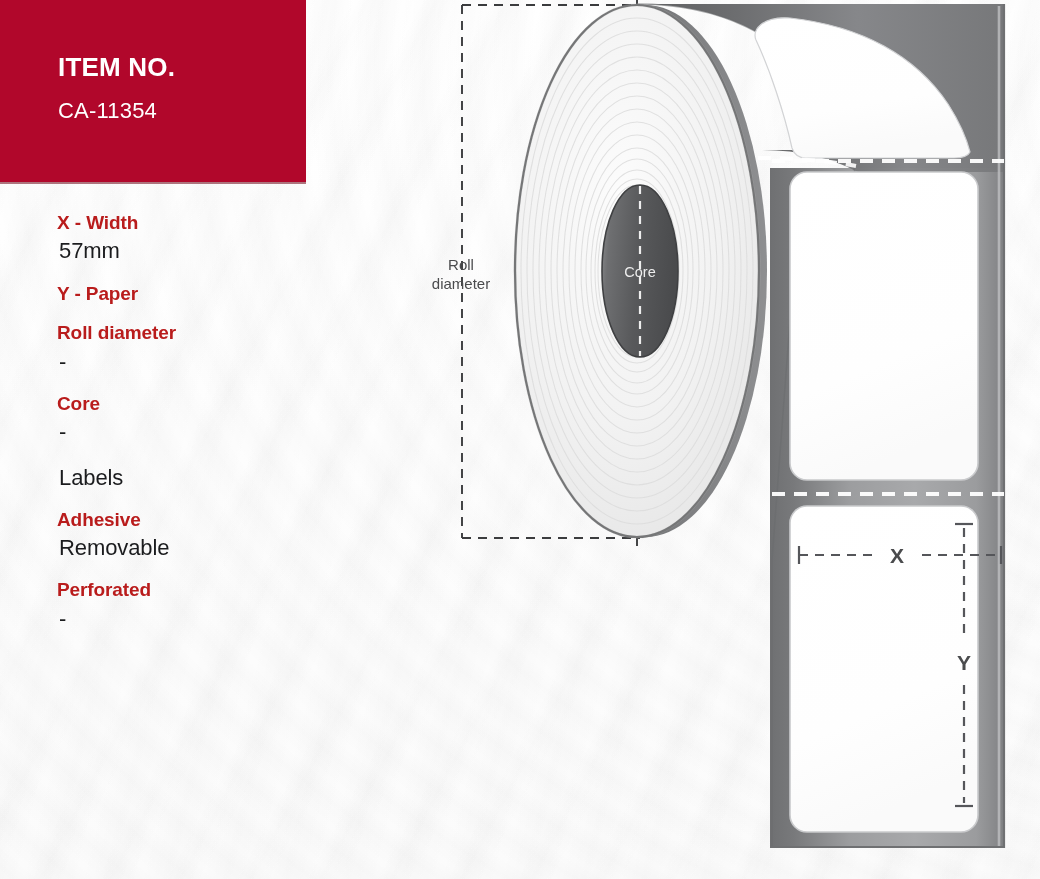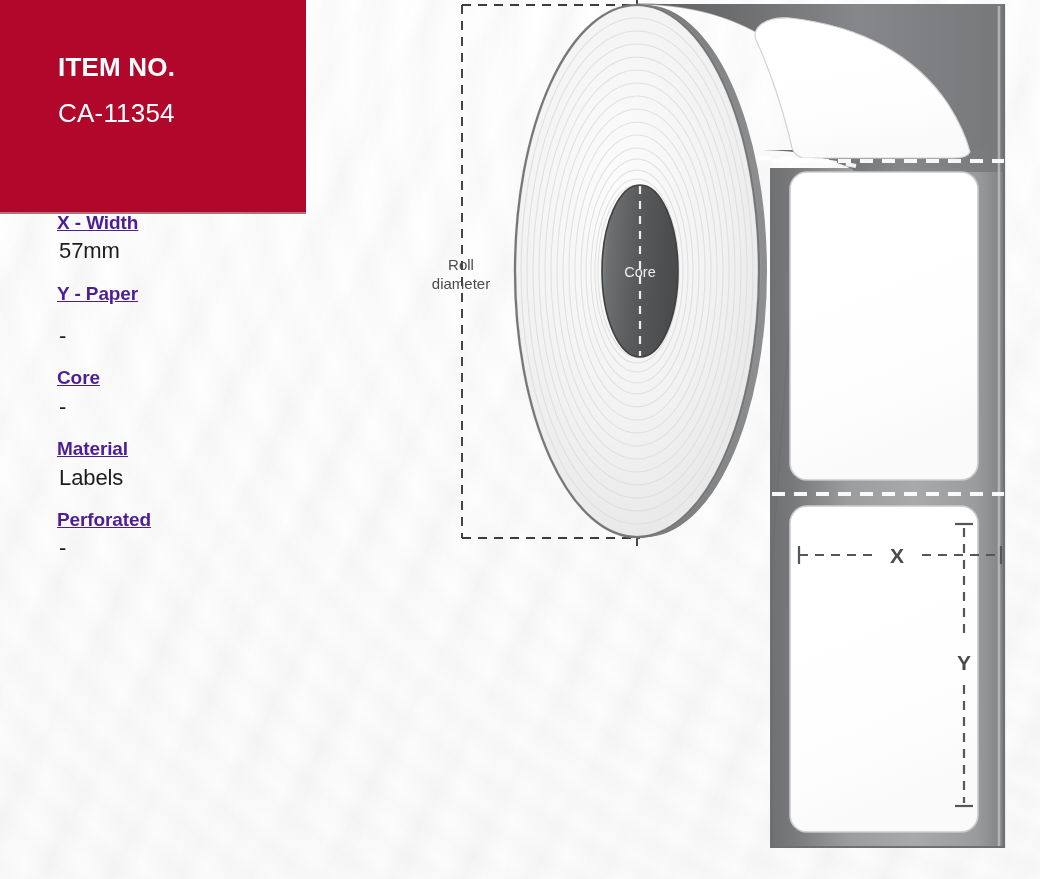--- a/index.html
+++ b/index.html
@@ -44,44 +44,44 @@
         ellipse 1400px 900px at 130% 20%,
         rgba(0,0,0,0.000) 0px,
         rgba(0,0,0,0.012) 20px,
         rgba(0,0,0,0.000) 46px
       );
     pointer-events:none;
   }
 
   
   .banner{
-    position:absolute;left:0;top:0;width:306px;height:212px;
+    position:absolute;left:0;top:0;width:306px;height:182px;
     background:#b1072b;
     box-shadow:0 2px 0 0 rgba(110,6,22,.55);
     z-index:6;
   }
   .banner-title{
     position:absolute;left:58px;top:52px;
     color:#ffffff;font-size:26px;font-weight:bold;letter-spacing:.2px;
     white-space:nowrap;
   }
   .banner-sku{
     position:absolute;left:58px;top:98px;
-    color:#ffffff;font-size:26px;font-weight:400;letter-spacing:.2px;
+    color:#ffffff;font-size:22px;font-weight:400;letter-spacing:.2px;
     white-space:nowrap;
   }
 
   
   .spec-list{
     position:absolute;left:57px;top:210px;width:250px;z-index:6;
   }
   .spec-row{margin-bottom:14px;}
   .spec-key{
-    font-size:19px;font-weight:bold;color:#4c1d95;
-    line-height:1.34;letter-spacing:-.1px;white-space:nowrap;text-decoration:underline;
+    font-size:19px;font-weight:bold;color:#b91c1c;
+    line-height:1.34;letter-spacing:-.1px;white-space:nowrap;
   }
   .spec-val{
     font-size:22px;font-weight:400;color:#1b1c1e;
     line-height:1.42;letter-spacing:-.1px;white-space:nowrap;
     padding-left:2px;
   }
 
   
   .illo{position:absolute;left:0;top:0;width:1040px;height:879px;z-index:4;}
   .illo svg{display:block;}
@@ -263,29 +263,33 @@
 
   <div class="spec-list">
     <div class="spec-row">
       <div class="spec-key">X - Width</div>
       <div class="spec-val">57mm</div>
     </div>
     <div class="spec-row">
       <div class="spec-key">Y - Paper</div>
     </div>
     <div class="spec-row">
+      <div class="spec-key">Roll diameter</div>
       <div class="spec-val">-</div>
     </div>
     <div class="spec-row">
       <div class="spec-key">Core</div>
       <div class="spec-val">-</div>
     </div>
     <div class="spec-row">
-      <div class="spec-key">Material</div>
       <div class="spec-val">Labels</div>
+    </div>
+    <div class="spec-row">
+      <div class="spec-key">Adhesive</div>
+      <div class="spec-val">Removable</div>
     </div>
     <div class="spec-row">
       <div class="spec-key">Perforated</div>
       <div class="spec-val">-</div>
     </div>
   </div>
 
 </div>
 
 </body></html>

